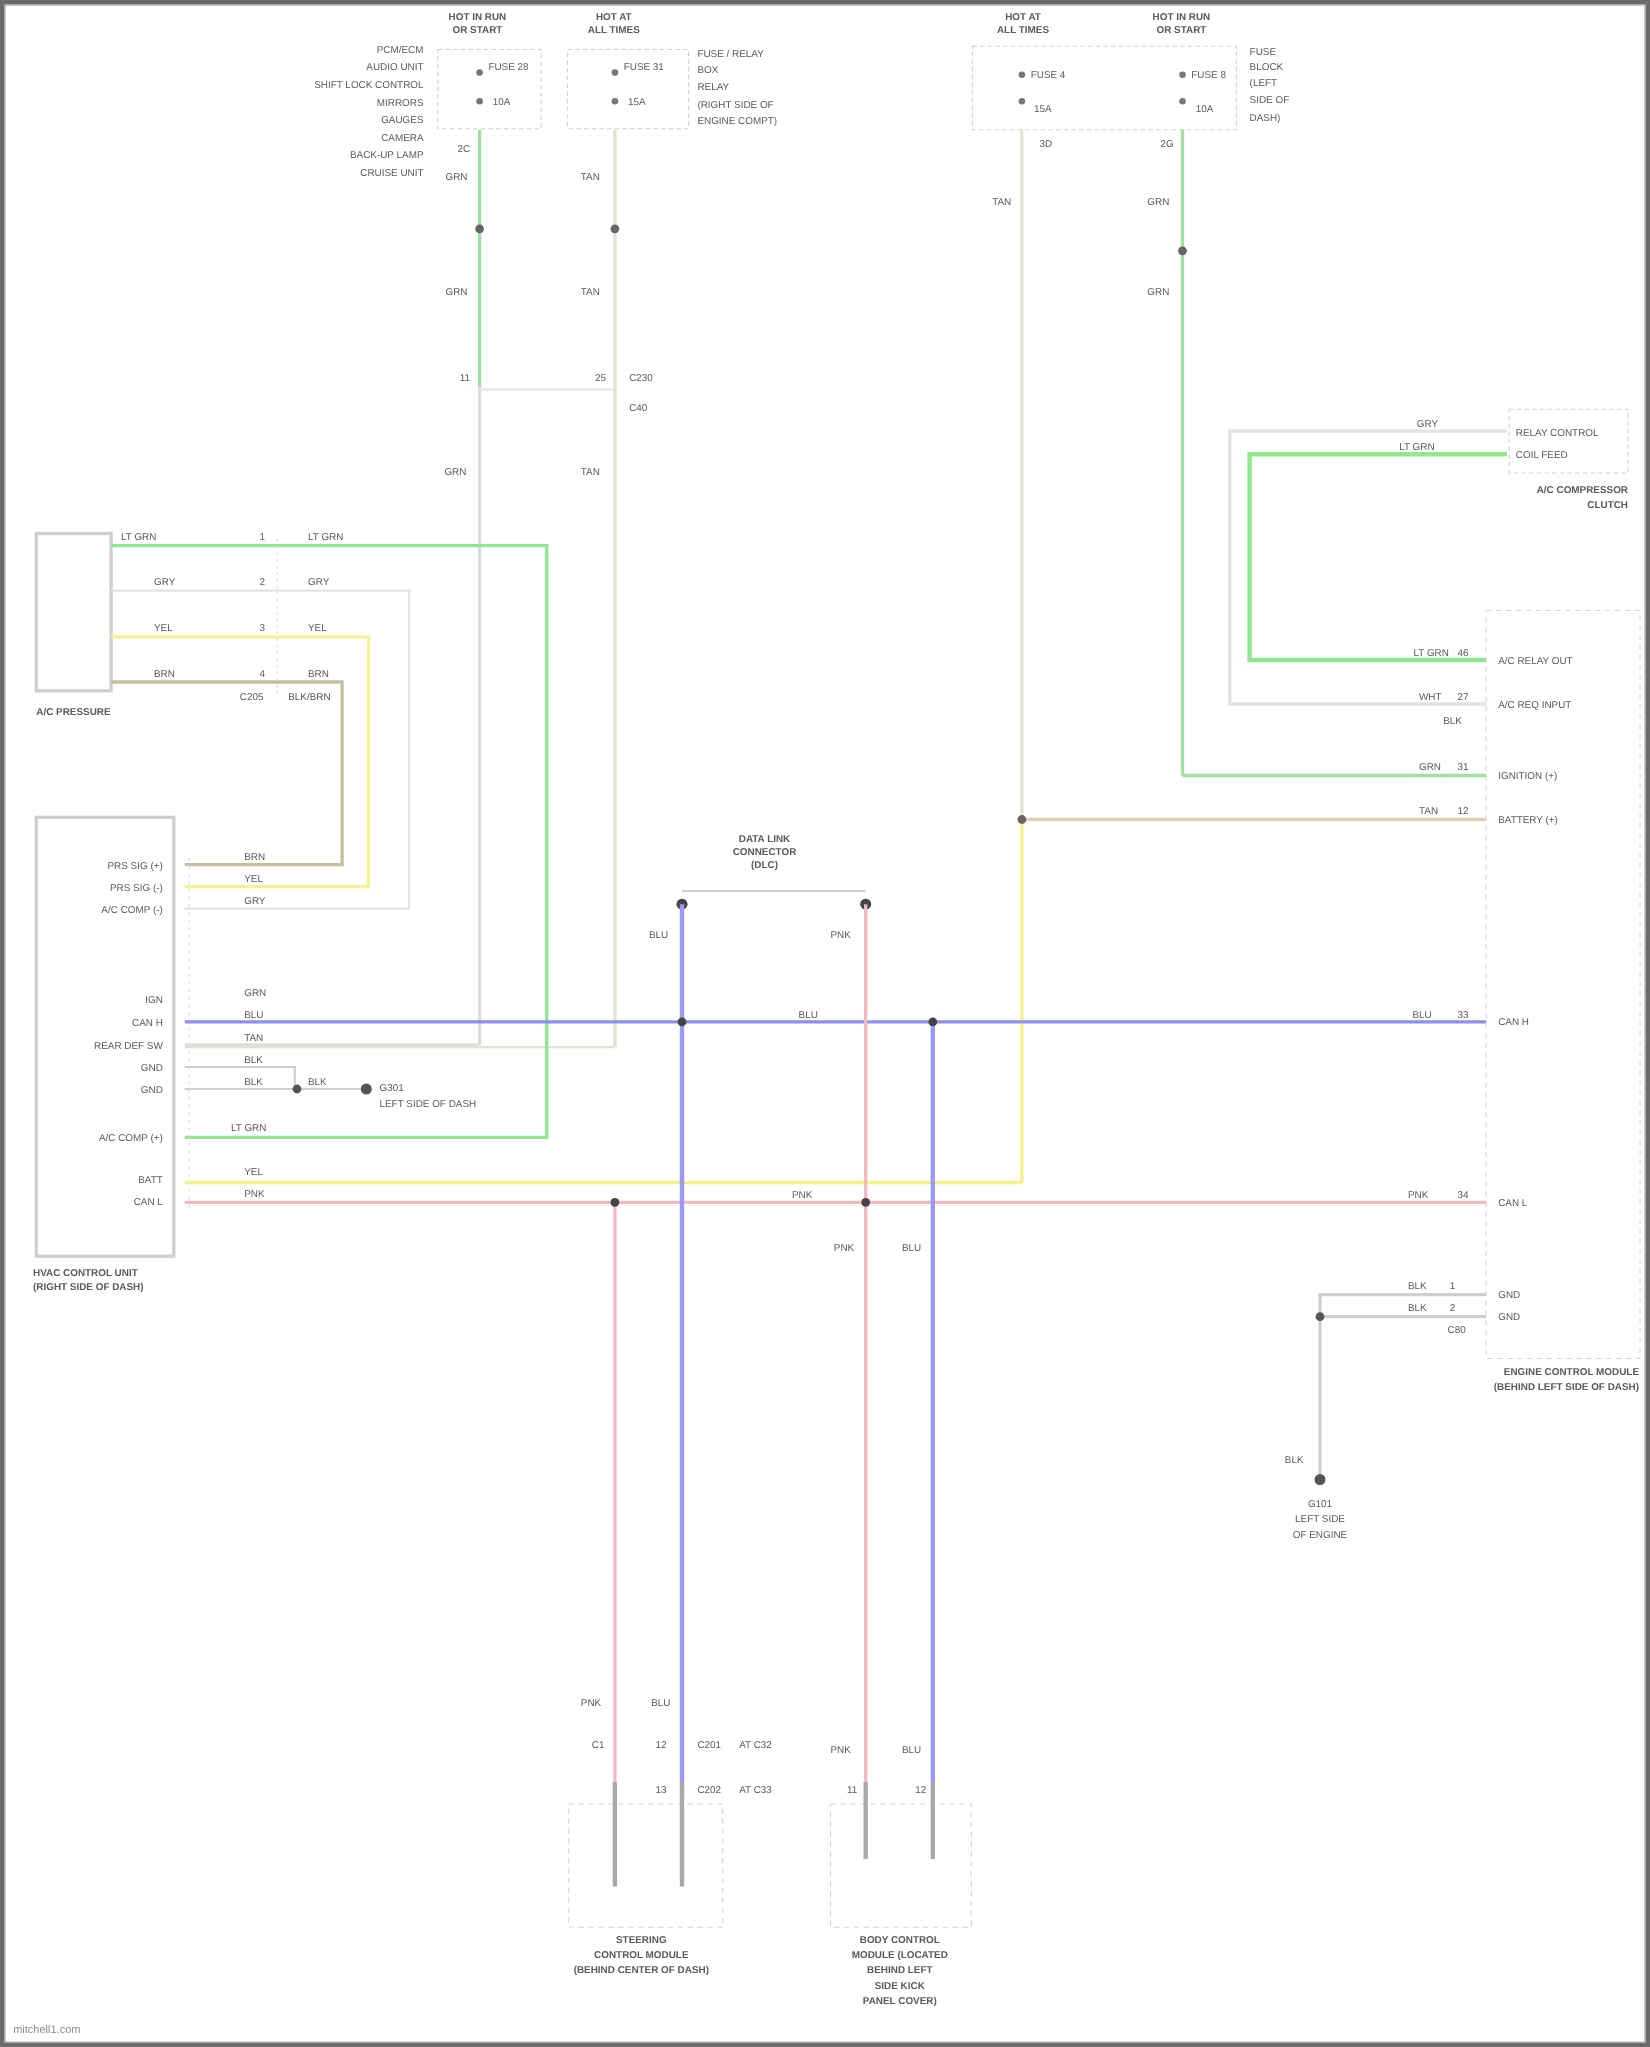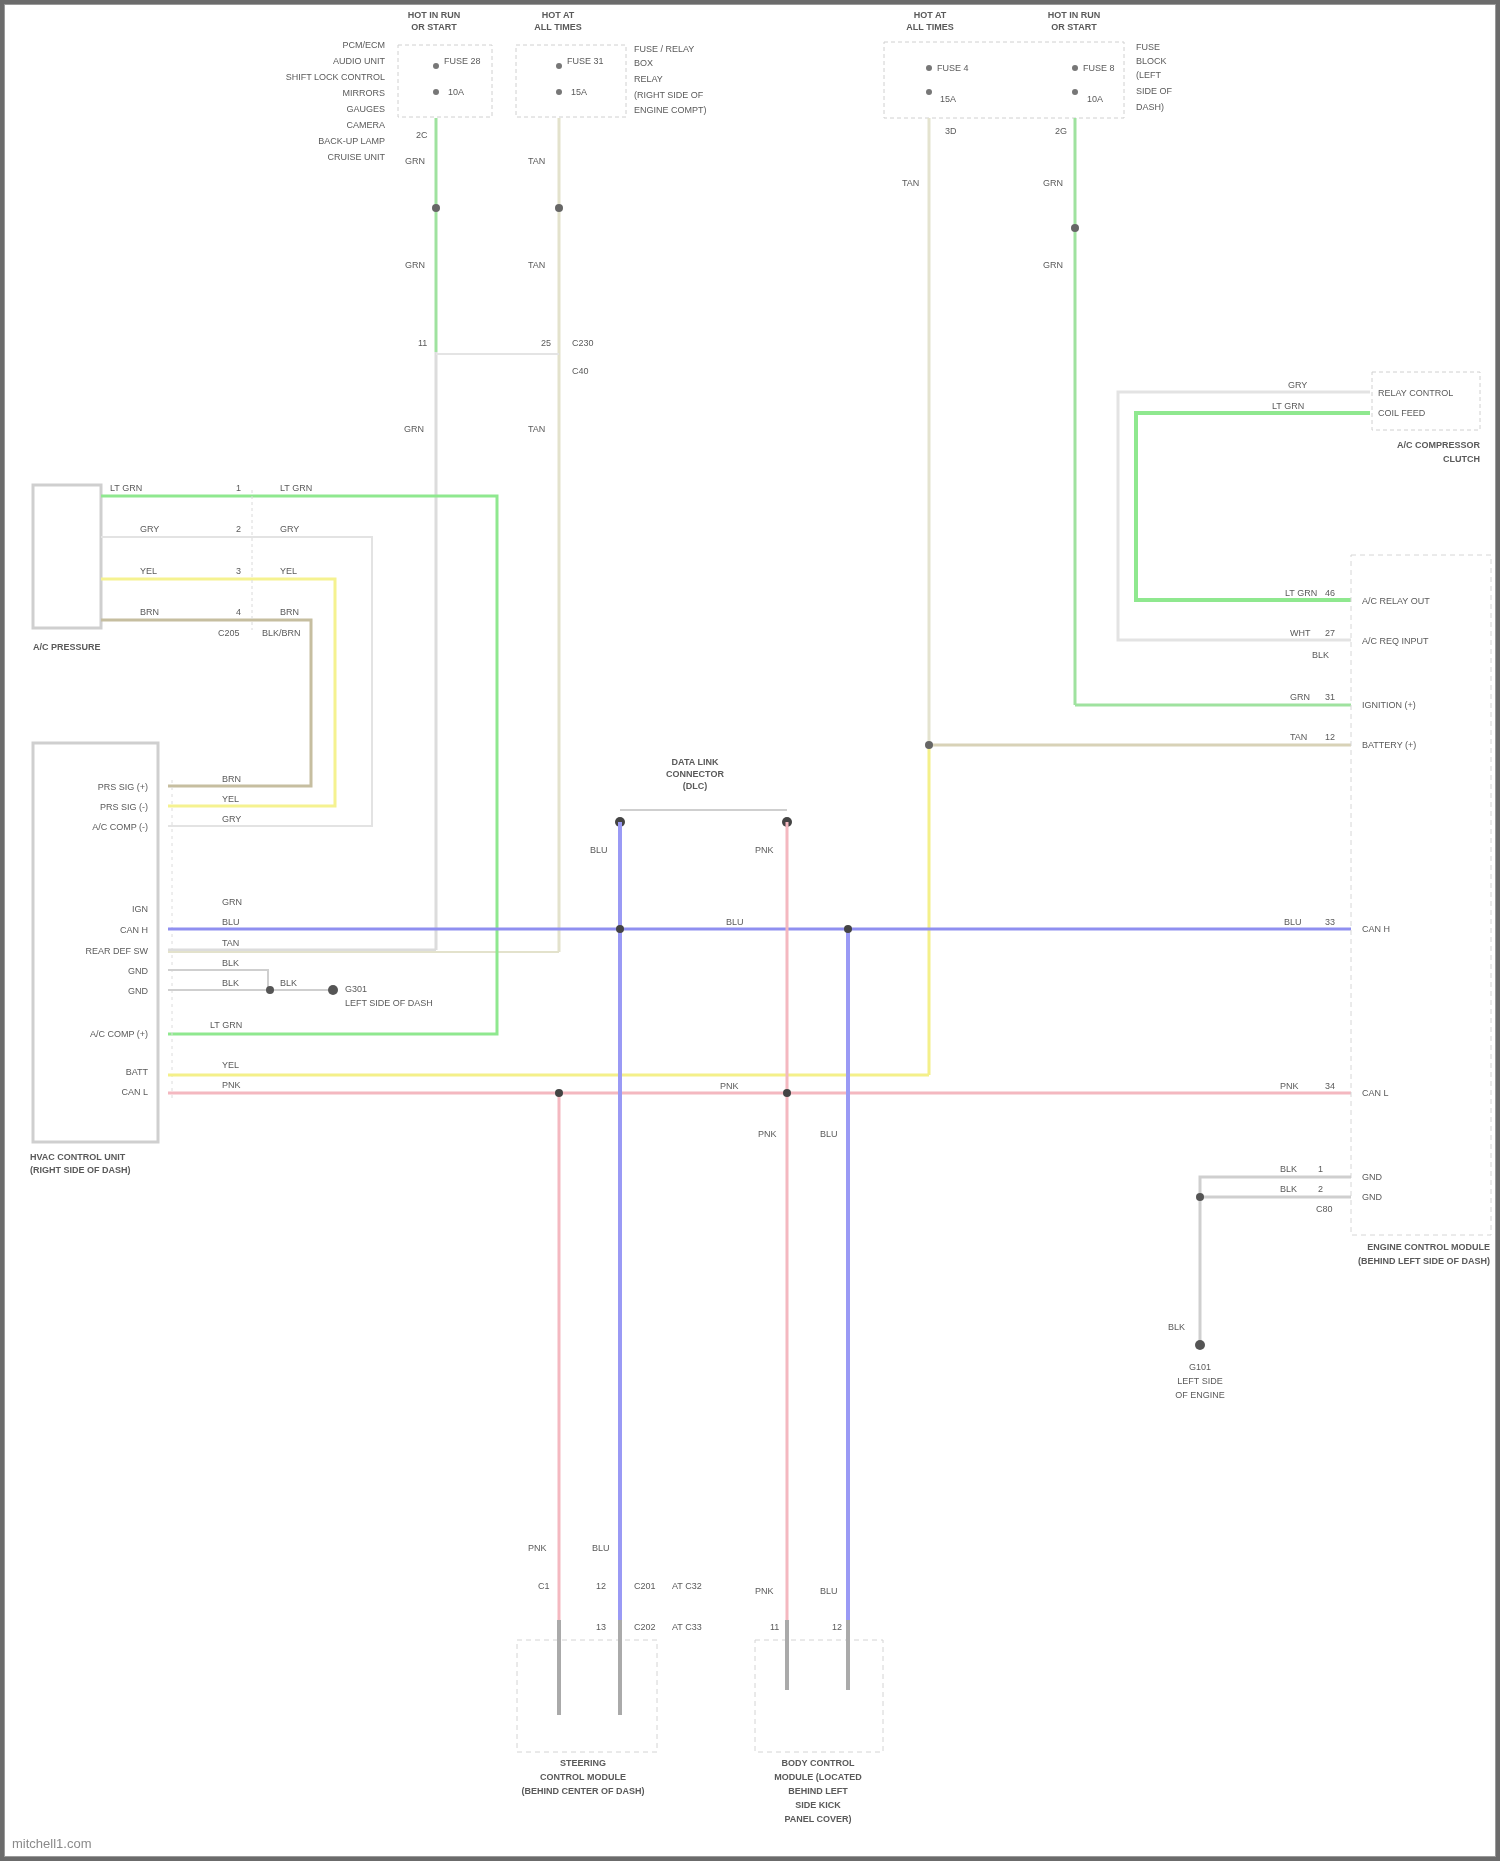--- a/index.html
+++ b/index.html
@@ -2,21 +2,21 @@
 <html><head>
 <meta charset="utf-8">
 <style>
   html, body { margin:0; padding:0; background:#6b6b6b; }
   body { width:1500px; height:1861px; overflow:hidden; font-family:"Liberation Sans", sans-serif; }
   .frame { position:absolute; left:4px; top:4px; width:1490px; height:1851px; background:#ffffff; border:1px solid #9a9a9a; }
   svg { position:absolute; left:0; top:0; }
   svg text { font-family:"Liberation Sans", sans-serif; fill:#5a5a5a; }
   .lbl { font-size:9px; }
   .comp { font-size:9px; font-weight:bold; }
-  .footer { position:absolute; left:12px; bottom:10px; font-size:13px; color:#8a8a8a; }
+  .footer { position:absolute; left:12px; bottom:10px; font-size:10px; color:#8a8a8a; }
 </style>
 </head>
 <body>
 
 <div class="frame"></div>
 
 <svg width="1500" height="1861" viewBox="0 0 1500 1861">
 
   <g>
     <text class="comp" x="434" y="18" text-anchor="middle">HOT IN RUN</text>

